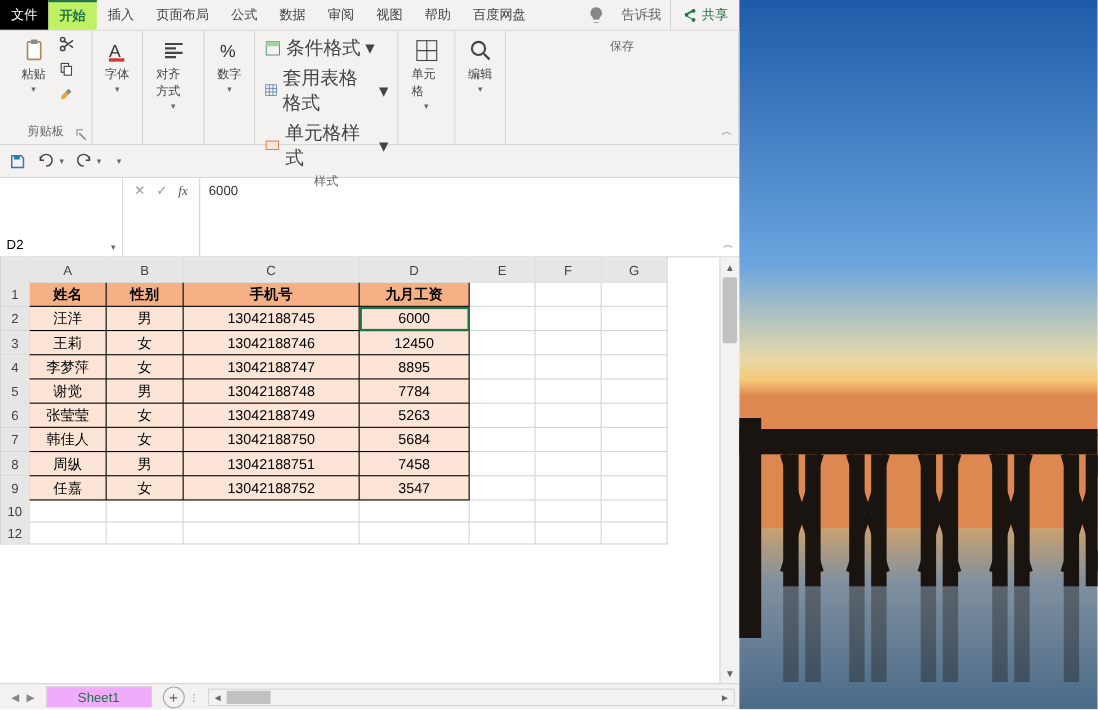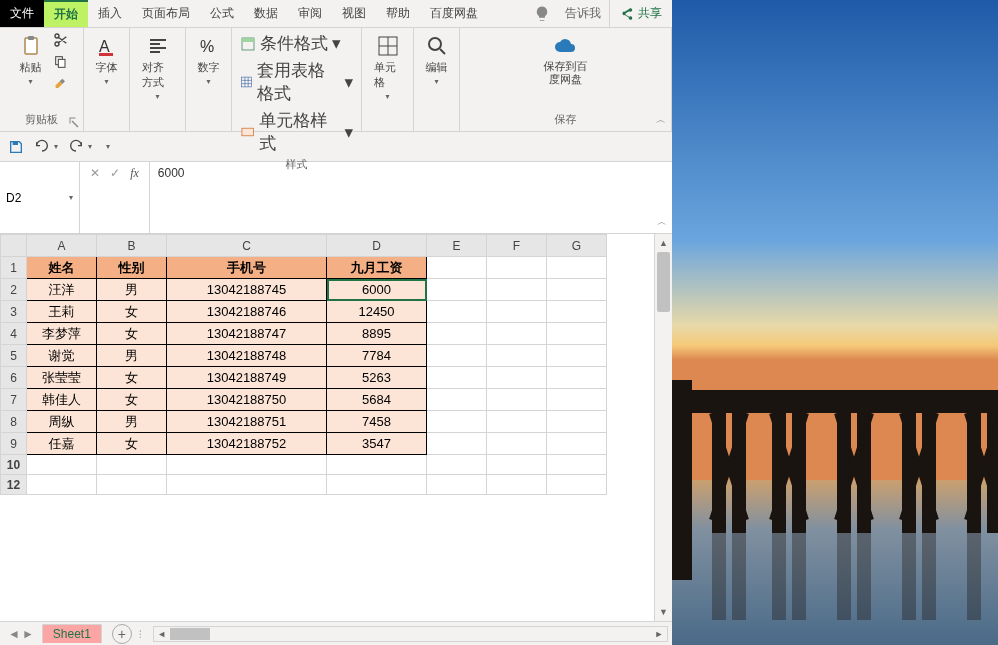--- a/index.html
+++ b/index.html
@@ -34,50 +34,50 @@
 .dlg-launcher { position: absolute; right: 3px; bottom: 3px; width: 12px; height: 12px; fill: #888; cursor: pointer; }
 .collapse { position: absolute; right: 6px; bottom: 4px; font-size: 10px; color: #666; cursor: pointer; }
 
 
 .qat { display: flex; align-items: center; gap: 10px; background: #f3f2f1; border-bottom: 1px solid #d4d4d4; height: 30px; padding: 0 8px; }
 .qat svg { width: 16px; height: 16px; cursor: pointer; }
 .qat .arrow { font-size: 8px; color: #666; margin-left: -6px; }
 
 
 .fbar { display: flex; align-items: stretch; border-bottom: 1px solid #d4d4d4; height: 72px; font-size: 12px; background: #fff; }
-.namebox { width: 80px; border-right: 1px solid #d4d4d4; display: flex; align-items: center; padding: 4px 6px; justify-content: space-between; }
+.namebox { width: 112px; border-right: 1px solid #d4d4d4; display: flex; align-items: flex-end; padding: 4px 6px; justify-content: space-between; }
 .namebox .dd { font-size: 8px; color: #666; }
 .fx-ctrl { display: flex; align-items: flex-start; gap: 10px; padding: 4px 10px; border-right: 1px solid #d4d4d4; color: #999; }
 .fx-ctrl span { cursor: pointer; }
 .fx-ctrl .fx { font-style: italic; font-family: serif; color: #555; }
 .formula-input { flex: 1; padding: 4px 8px; color: #333; position: relative; }
 .fbar-expand { width: 20px; display: flex; align-items: flex-end; justify-content: center; padding-bottom: 4px; color: #666; cursor: pointer; font-size: 10px; }
 
 
 .grid-wrap { flex: 1; display: flex; overflow: hidden; }
 .grid { flex: 1; overflow: hidden; position: relative; }
 table { border-collapse: collapse; table-layout: fixed; }
 th, td { border: 1px solid #d4d4d4; font-size: 13px; height: 22px; text-align: center; background: #fff; }
 th { background: #e6e6e6; color: #444; font-weight: normal; font-size: 12px; position: sticky; }
 th.corner { width: 26px; background: #e6e6e6; }
 th.rowhead { width: 26px; background: #e6e6e6; }
 .hdr-cell { background: #f4b084 !important; font-weight: bold; color: #000; border: 1px solid #000 !important; }
 .data-cell { background: #fce4d6 !important; color: #000; border: 1px solid #000 !important; }
 td.sel { outline: 2px solid #217346; outline-offset: -2px; }
-.short-row td, .short-row th { height: 20px; font-weight: bold; }
+.short-row td, .short-row th { height: 20px; }
 .vscroll { width: 18px; background: #f3f2f1; border-left: 1px solid #d4d4d4; position: relative; }
 .vscroll .up, .vscroll .down { position: absolute; left: 0; width: 100%; height: 18px; display: flex; align-items: center; justify-content: center; font-size: 9px; color: #666; cursor: pointer; }
 .vscroll .up { top: 0; } .vscroll .down { bottom: 0; }
 .vscroll .thumb { position: absolute; top: 18px; left: 2px; right: 2px; height: 60px; background: #c1c1c1; border-radius: 2px; }
 
 
 .sheet-bar { display: flex; align-items: center; border-top: 1px solid #d4d4d4; height: 24px; font-size: 12px; background: #f3f2f1; }
 .sheet-nav { display: flex; gap: 2px; padding: 0 8px; color: #888; }
 .sheet-nav span { cursor: pointer; }
-.sheet-tab { background: #fca5a5; border: 1px solid #d4d4d4; border-bottom: none; padding: 2px 10px; cursor: pointer; color: #217346; }
+.sheet-tab { background: #f0abfc; border: 1px solid #d4d4d4; border-bottom: none; padding: 2px 28px; cursor: pointer; color: #217346; }
 .sheet-add { width: 20px; height: 20px; border: 1px solid #aaa; border-radius: 50%; display: flex; align-items: center; justify-content: center; margin-left: 10px; color: #666; cursor: pointer; font-size: 14px; }
 .hscroll { flex: 1; margin: 0 4px; height: 16px; background: #f3f2f1; position: relative; display: flex; align-items: center; justify-content: space-between; border: 1px solid #d4d4d4; }
 .hscroll .ar { width: 16px; text-align: center; font-size: 9px; color: #666; cursor: pointer; }
 .hscroll .hthumb { position: absolute; left: 16px; width: 40px; top: 1px; bottom: 1px; background: #c1c1c1; }
 .hsep { font-size: 9px; color: #888; margin: 0 4px; }
 </style>
 </head>
 <body>
 
 <div class="app">
@@ -214,26 +214,20 @@
         <svg viewBox="0 0 24 24">
             <circle cx="10" cy="10" r="6" fill="none" stroke="#444" stroke-width="2"></circle>
             <path d="M15 15l5 5" stroke="#444" stroke-width="2"></path>
           </svg>
         <span>编辑</span>
         <span class="caret">▾</span>
       </div>
     </div>
 
     <div class="group" style="width:72px;flex:1">
-      <div class="big-btn" style="max-width:56px">
-        <svg viewBox="0 0 24 24">
-            <path d="M6 18a5 5 0 010-10 6 6 0 0111 2 4 4 0 010 8H6z" fill="#2a7ab9"></path>
-          </svg>
-        <span style="text-align:center;line-height:1.2">保存到百度网盘</span>
-      </div>
       <div class="group-label">保存</div>
     </div>
     <span class="collapse">︿</span>
   </div>
 
   <div class="qat">
     <svg viewBox="0 0 24 24">
         <path d="M4 4h13l3 3v13H4V4z" fill="none" stroke="#2a7ab9" stroke-width="2"></path>
         <rect x="7" y="4" width="8" height="5" fill="#2a7ab9"></rect>
       </svg>

